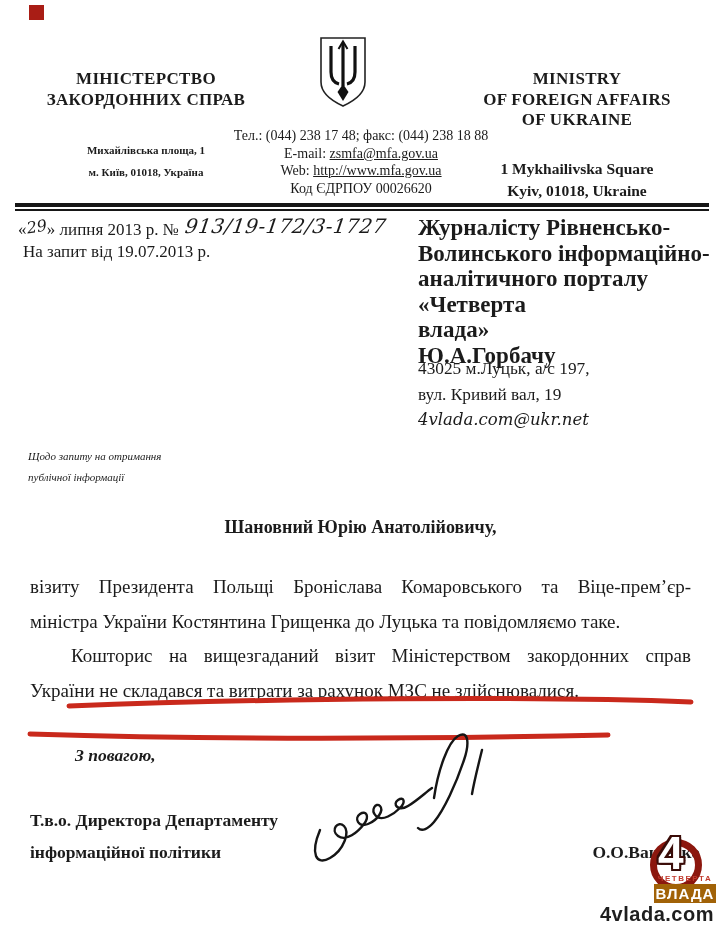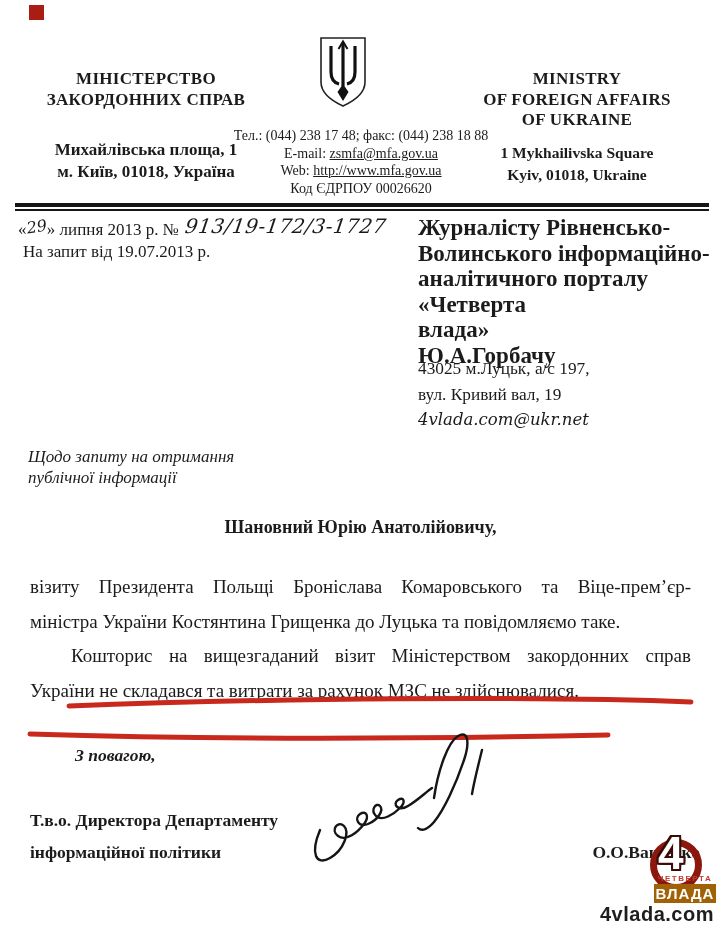--- a/index.html
+++ b/index.html
@@ -10,22 +10,22 @@
   .abs { position:absolute; }
   .b { font-weight:bold; }
   .ctr { text-align:center; }
 
   
   .red-marker { left:29px; top:5px; width:15px; height:15px; background:#a91d15; }
 
   
   .hdr-ua { left:24px; top:69px; width:244px; font-size:17px; line-height:20.5px; letter-spacing:0.3px; }
   .hdr-en { left:452px; top:69px; width:250px; font-size:17px; line-height:20.5px; letter-spacing:0.3px; }
-  .addr-ua { left:24px; top:139px; width:244px; font-size:17px; line-height:22px; }
-  .addr-en { left:452px; top:142px; width:250px; font-size:15.5px; line-height:22px; }
+  .addr-ua { left:24px; top:139px; width:244px; font-size:11px; line-height:22px; }
+  .addr-en { left:452px; top:158px; width:250px; font-size:15.5px; line-height:22px; }
   .contacts { left:192px; top:127px; width:338px; font-size:14px; line-height:17.6px; text-align:center; }
   .contacts .u { text-decoration:underline; }
 
   
   .sep1 { left:15px; top:203px; width:694px; height:4px; background:#161616; }
   .sep2 { left:15px; top:209px; width:694px; height:2px; background:#161616; }
 
   
   .refline { left:18px; top:216px; width:400px; font-size:17px; white-space:nowrap; }
   .hand-day {
@@ -37,21 +37,21 @@
     font-size:20px; letter-spacing:0.5px; transform:skewX(-8deg) translateY(-2px); margin-left:6px;
   }
   .replyline { left:23px; top:242px; width:300px; font-size:17px; }
 
   
   .recipient { left:418px; top:215px; width:292px; font-size:23px; line-height:25.6px; }
   .rec-addr { left:418px; top:356px; width:292px; font-size:17.3px; line-height:25.6px; }
   .rec-addr .em { font-style:italic; font-family:"DejaVu Serif", serif; font-size:16.5px; }
 
   
-  .subject { left:28px; top:446px; width:320px; font-style:italic; font-size:17px; line-height:21px; }
+  .subject { left:28px; top:446px; width:320px; font-style:italic; font-size:11px; line-height:21px; }
 
   
   .salutation { left:30px; top:517px; width:661px; text-align:center; font-weight:bold; font-size:18px; }
   .bodytext { left:30px; top:570px; width:661px; font-size:19px; }
   .bline { height:34.6px; line-height:34.6px; white-space:nowrap; }
   .jline { text-align:justify; text-align-last:justify; white-space:normal; }
   .ind  { padding-left:41px; }
 
   .red-underline { left:22px; top:690px; width:692px; height:60px; }
 

